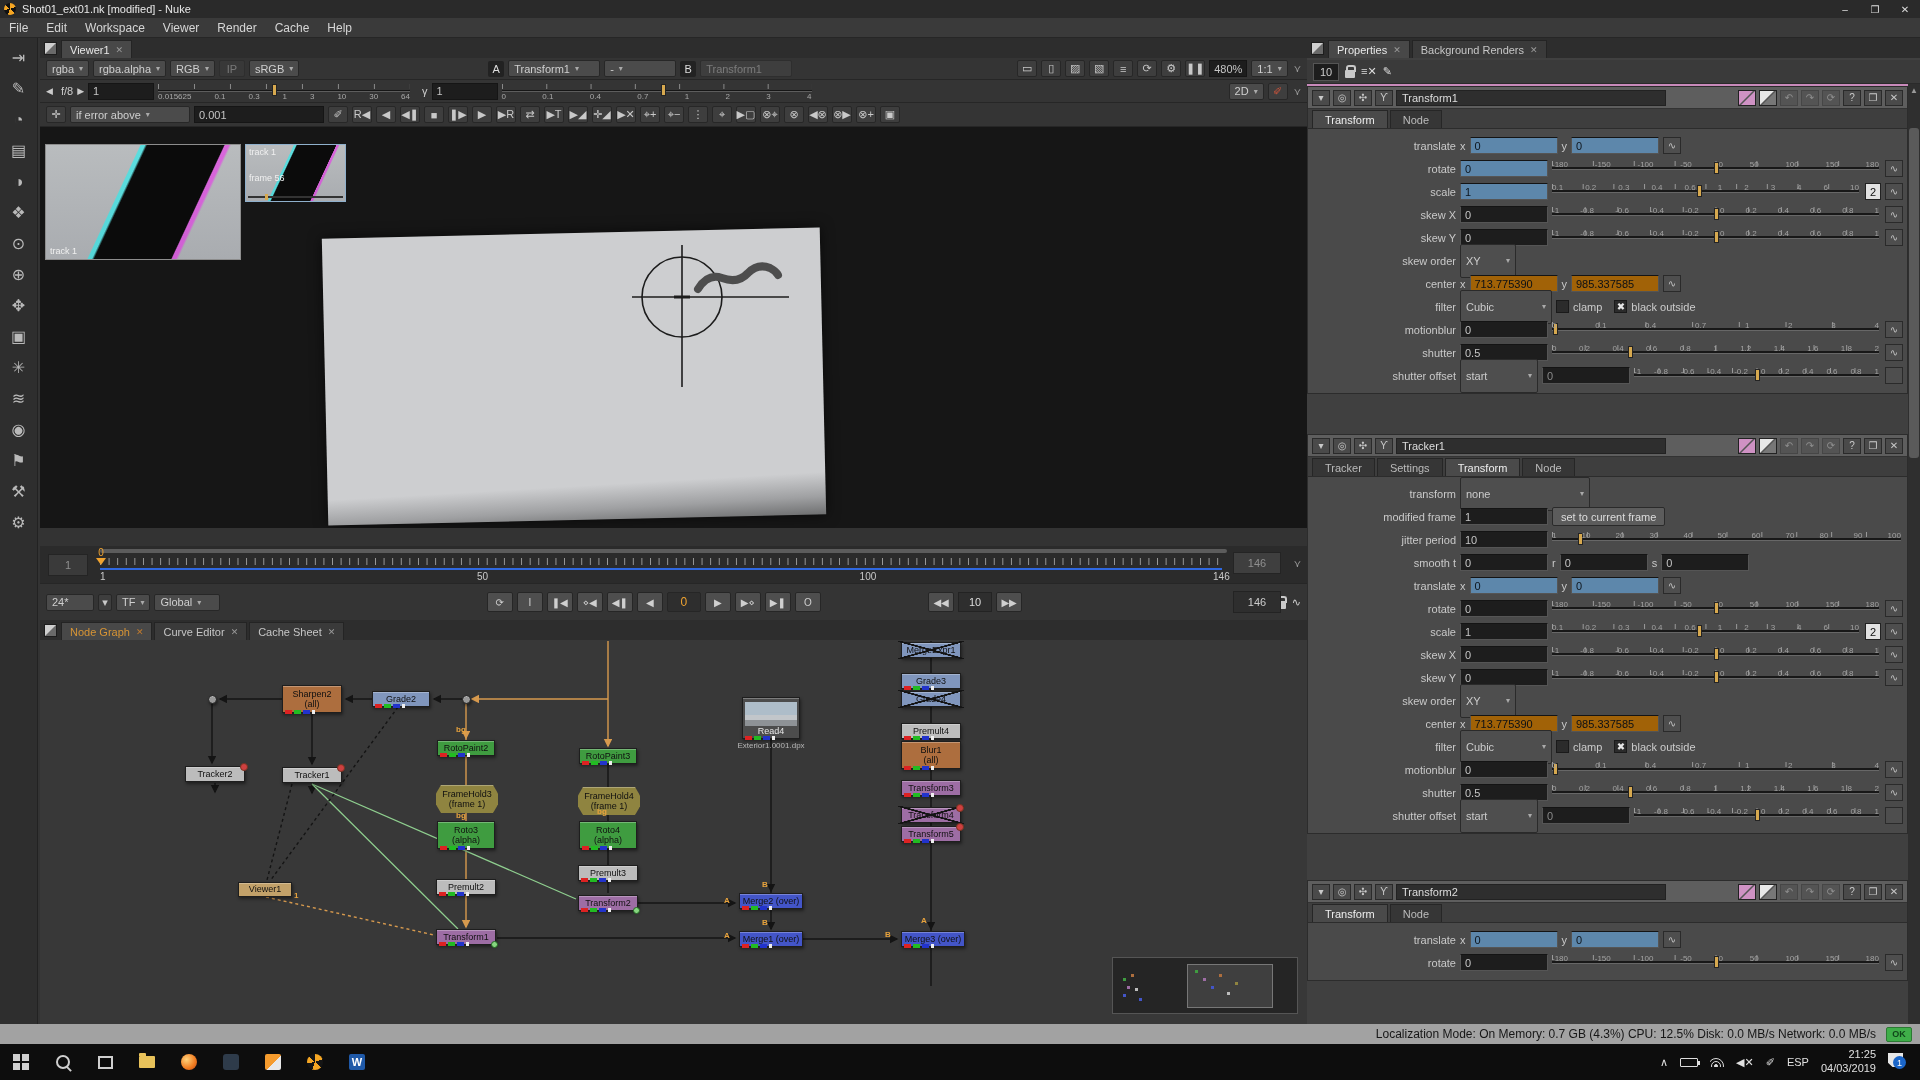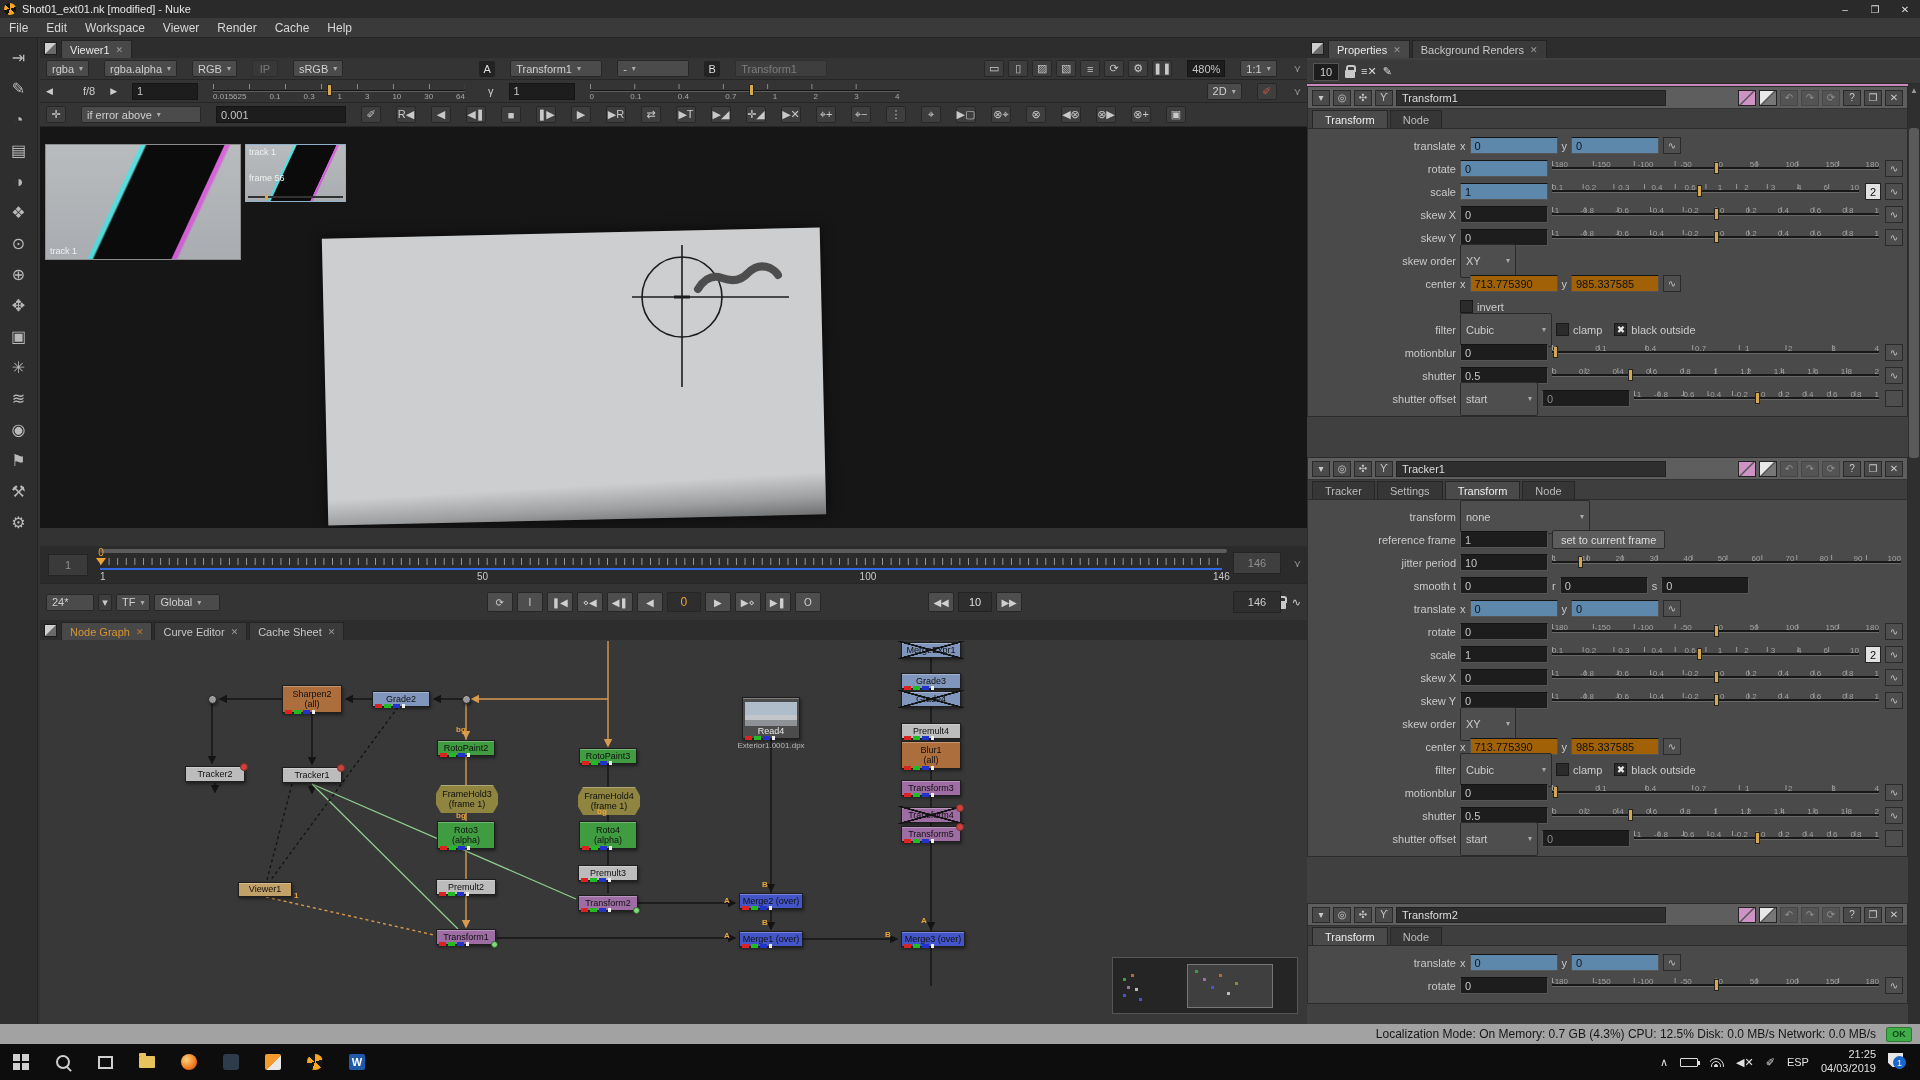--- a/index.html
+++ b/index.html
@@ -30,21 +30,21 @@
     background:linear-gradient(135deg,#cfcfcf 0 49%,#6a6a6a 51%); border:1px solid #1d1d1d; }
   .tab { height:18px; display:flex; align-items:center; padding:0 8px; background:#3a3a3a;
     border:1px solid #242424; border-bottom:none; margin-right:2px; color:#c6c6c6; font-size:11px; }
   .tab.active { background:#484848; color:#e8e8e8; }
   .tab .x { margin-left:6px; color:#999; font-size:9px; }
   .tab.amber { color:#d79435; } .tab.amber .x { color:#c07a2e; }
 
   
   #viewerpane { position:absolute; left:40px; top:38px; width:1267px; height:582px; background:#333; }
   .vrow { position:absolute; left:0; right:0; display:flex; align-items:center; background:#343434;
-    border-bottom:1px solid #262626; padding:0 6px; gap:15px; }
+    border-bottom:1px solid #262626; padding:0 6px; gap:4px; }
   #vrow1 { top:20px; height:22px; } #vrow2 { top:42px; height:23px; } #vrow3 { top:65px; height:24px; }
   .vsel { height:17px; background:#4b4b4b; border:1px solid #272727; border-radius:2px; color:#cfcfcf;
     display:flex; align-items:center; padding:0 5px; gap:5px; font-size:11px; }
   .vsel .car { font-size:8px; color:#aaa; }
   .dim { opacity:.45; }
   .abtag { width:16px; height:16px; background:#222; color:#ddd; display:flex; align-items:center; justify-content:center; border-radius:2px; }
   .vibtn { width:20px; height:17px; background:#3e3e3e; border:1px solid #272727; color:#c9c9c9;
     display:flex; align-items:center; justify-content:center; font-size:11px; border-radius:2px; }
   .vfield { height:17px; background:#1d1d1d; border:1px solid #151515; color:#c5c5c5; padding:0 4px;
     display:flex; align-items:center; }
@@ -845,25 +845,20 @@
           </div>
           <div class="prow">
             <div class="plab">center</div>
             <span class="xylab">x</span>
             <div class="fld sel">713.775390</div>
             <span class="xylab">y</span>
             <div class="fld sel">985.337585</div>
             <div class="curveb">∿</div>
           </div>
           <div class="prow">
-            <div class="plab"></div>
-            <div class="cb"></div>
-            <span>invert</span>
-          </div>
-          <div class="prow">
             <div class="plab">filter</div>
             <div class="psel" style="width: 92px;">
               <span>Cubic</span>
               <span class="car">▾</span>
             </div>
             <div class="cb"></div>
             <span>clamp</span>
             <div class="cb" style="margin-left: 8px;">✖</div>
             <span>black outside</span>
           </div>
@@ -964,21 +959,21 @@
         </div>
         <div class="pbody">
           <div class="prow">
             <div class="plab">transform</div>
             <div class="psel" style="width: 130px;">
               <span>none</span>
               <span class="car">▾</span>
             </div>
           </div>
           <div class="prow">
-            <div class="plab">reference frame</div>
+            <div class="plab">modified frame</div>
             <div class="fld">1</div>
             <div class="pbtn">set to current frame</div>
           </div>
           <div class="prow">
             <div class="plab">jitter period</div>
             <div class="fld">10</div>
             <div class="pslider">
               <div class="grv"></div>
               <div class="tks" style="background-size: calc(10%) 100%;"></div>
               <div class="hnd" style="left: calc(8% - 2px);"></div>

